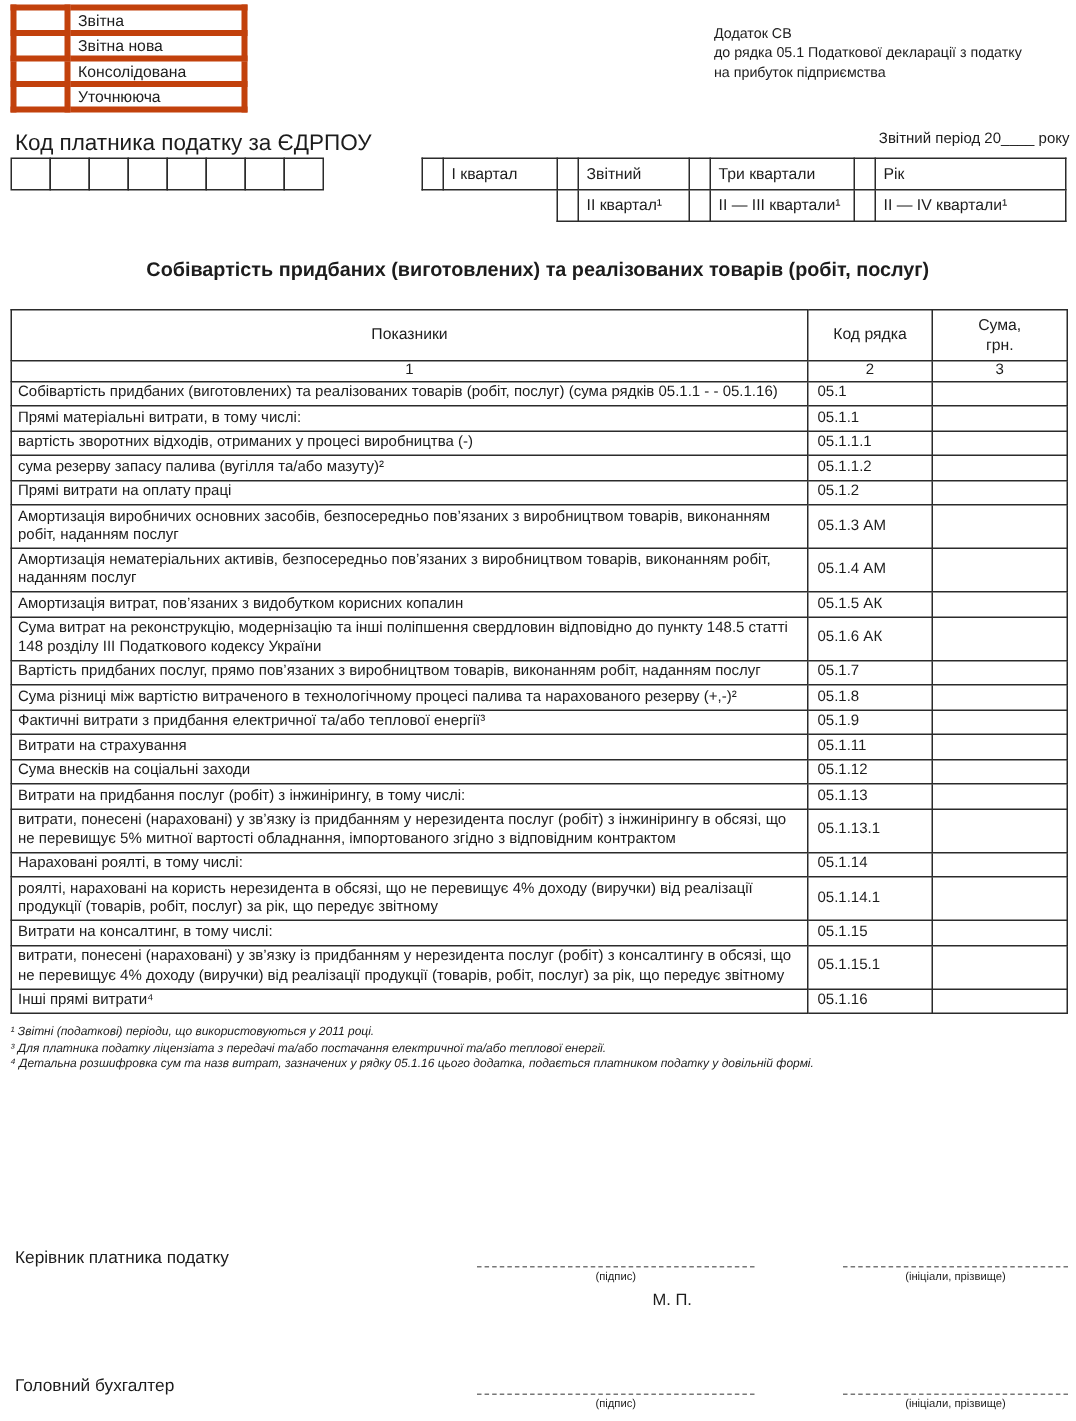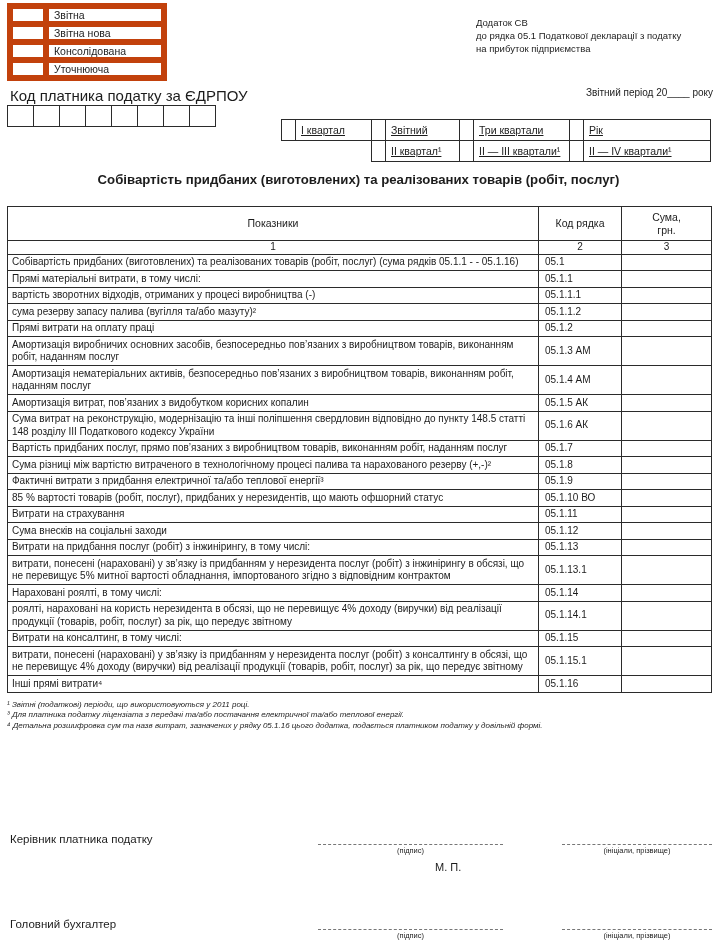--- a/index.html
+++ b/index.html
@@ -5,33 +5,33 @@
   * { margin:0; padding:0; box-sizing:border-box; }
   html,body { background:#fff; }
   .page {
     position:relative; width:717px; height:947px; margin:0 auto;
     background:#fff; color:#1c1c1c;
     font-family:"Liberation Sans", sans-serif;
     overflow:hidden;
   }
   
   .rtype { position:absolute; left:7px; top:3px; border-collapse:collapse; }
-  .rtype td { border:6px solid #c2410c; height:17px; font-size:10.5px; }
+  .rtype td { border:4px solid #c2410c; height:17px; font-size:10.5px; }
   .rtype td.cb { width:36px; }
   .rtype td.lbl { width:118px; padding-left:5px; }
   
   .appendix { position:absolute; left:476px; top:16px; font-size:9.5px; line-height:13px; }
   
   .edrpou-label { position:absolute; left:10px; top:87px; font-size:15px; }
   .edrpou-boxes { position:absolute; left:7px; top:105px; display:flex; }
   .edrpou-boxes .ecell { width:27px; height:22px; border:1px solid #2b2b2b; margin-left:-1px; }
   .edrpou-boxes .ecell:first-child { margin-left:0; }
   
   .period-title { position:absolute; left:281px; top:87px; width:432px; text-align:right; font-size:10px; }
-  .period { position:absolute; left:281px; top:119px; border-collapse:collapse; table-layout:fixed;text-decoration:underline; }
+  .period { position:absolute; left:281px; top:105px; border-collapse:collapse; table-layout:fixed; }
   .period td { border:1px solid #2b2b2b; height:21px; font-size:10.5px; padding-left:5px; overflow:hidden; white-space:nowrap; }
   .period td.cb { padding:0; }
   .period td.empty { border:none; }
   
   .main-title { position:absolute; left:0; top:172px; width:717px; text-align:center; font-weight:bold; font-size:13.2px; }
   
   .lower { position:absolute; left:7px; top:206px; width:704px; }
   .maintable { border-collapse:collapse; table-layout:fixed; width:704px; }
   .maintable td { border:1px solid #2b2b2b; font-size:10px; line-height:12.5px; vertical-align:middle; }
   .maintable td.ind { padding:1.5px 4px; }
@@ -203,25 +203,20 @@
         <td class="ind">Сума різниці між вартістю витраченого в технологічному процесі палива та нарахованого резерву (+,-)²</td>
         <td class="code">05.1.8</td>
         <td class="sum"></td>
       </tr>
       <tr>
         <td class="ind">Фактичні витрати з придбання електричної та/або теплової енергії³</td>
         <td class="code">05.1.9</td>
         <td class="sum"></td>
       </tr>
       <tr>
-        <td class="ind">85 % вартості товарів (робіт, послуг), придбаних у нерезидентів, що мають офшорний статус</td>
-        <td class="code">05.1.10 ВО</td>
-        <td class="sum"></td>
-      </tr>
-      <tr>
         <td class="ind">Витрати на страхування</td>
         <td class="code">05.1.11</td>
         <td class="sum"></td>
       </tr>
       <tr>
         <td class="ind">Сума внесків на соціальні заходи</td>
         <td class="code">05.1.12</td>
         <td class="sum"></td>
       </tr>
       <tr>

